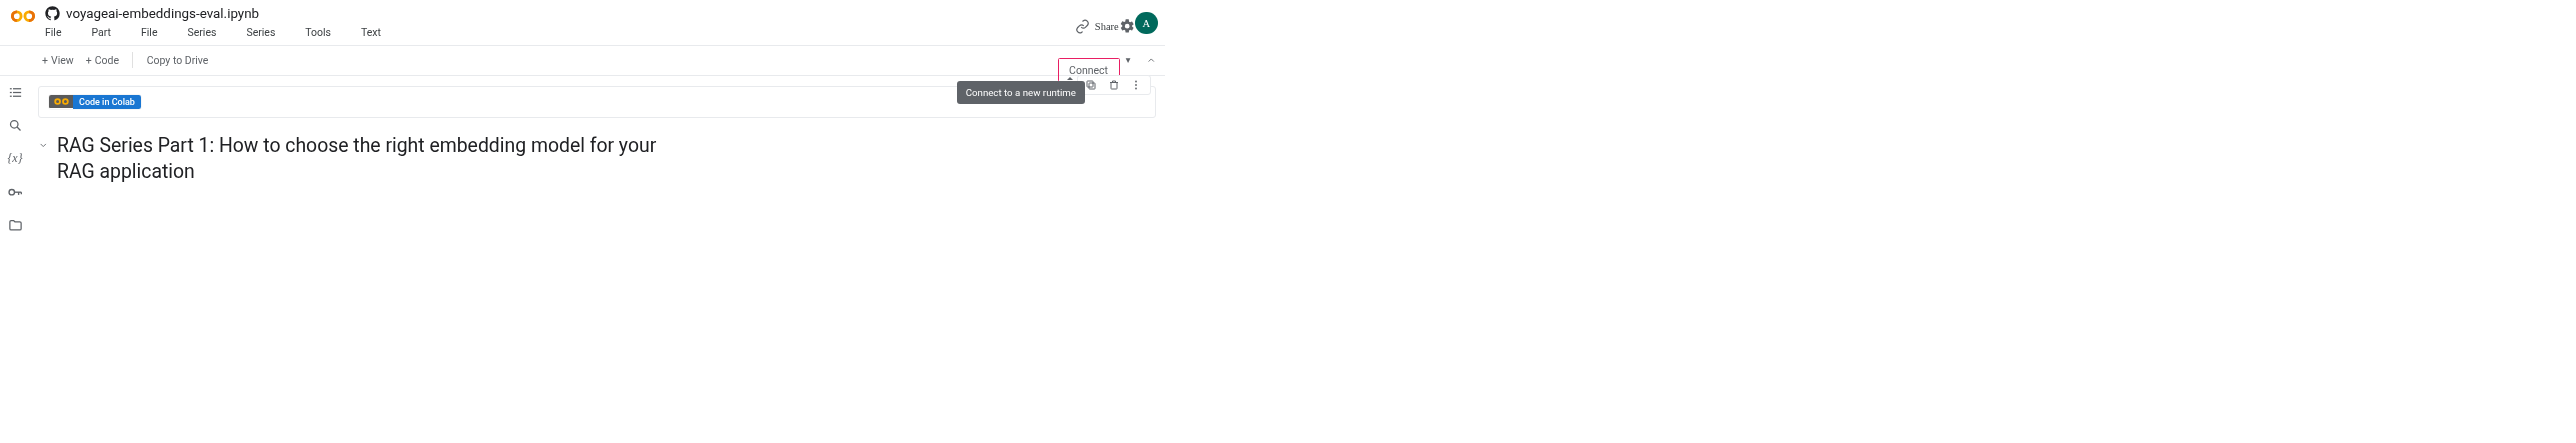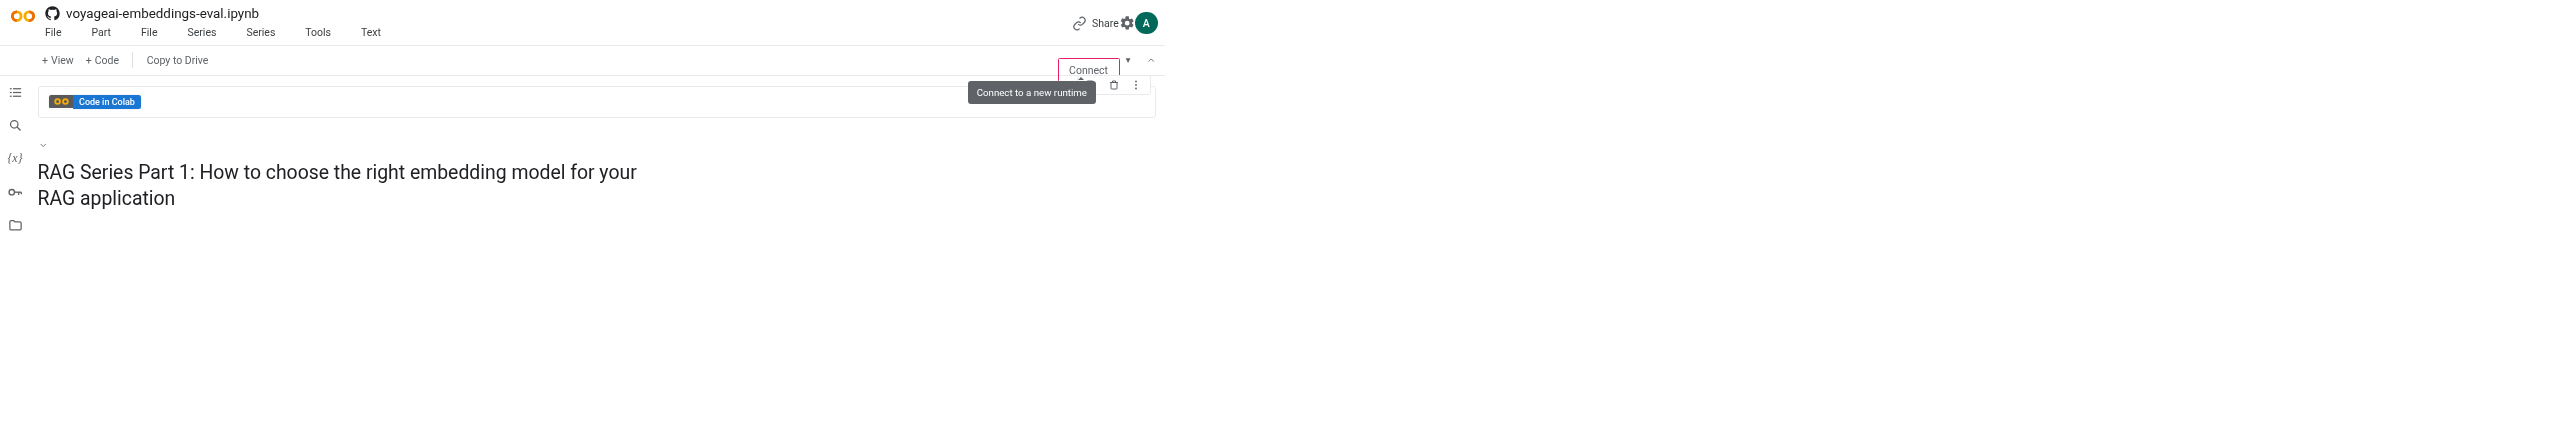--- a/index.html
+++ b/index.html
@@ -35,23 +35,24 @@
   .menu-row {
     display: flex;
     gap: 30px;
     font-size: 10.5px;
     color: #3c4043;
     padding: 4.5px 0 6px 0;
   }
   .menu-row span { cursor: pointer; }
   .header-right {
     display: flex;
-    align-items: center;
+    align-items: flex-end;
     gap: 0;
     padding-top: 7.5px;
+    font-family: Liberation Serif, serif;
   }
   .share-group { display:flex; align-items:center; gap:4.5px; color:#3c4043; cursor:pointer;}
   .avatar {
     width: 22.4px; height: 22.4px; border-radius: 50%;
     background: #00695c; color: #fff; display:flex;
     align-items:center; justify-content:center; font-weight:500;
   }
   .gear { color:#5f6368; cursor:pointer; }
 
   
@@ -117,34 +118,34 @@
   .cell-toolbar {
     position:absolute; top:-12px; right:4.5px;
     display:flex; align-items:center; gap:10.5px;
     background:#fff; border:0.7px solid #e8eaed;
     border-radius:3px; padding:3px 7.5px;
     color:#5f6368;
   }
   .cell-toolbar > * { cursor:pointer; }
   .tooltip {
     position:absolute;
-    top:-6px; right:59px;
+    top:-6px; right:70px;
     background:#5f6368; color:#fff;
     font-size:9.7px; padding:6px 9px;
     border-radius:3px; white-space:nowrap;
     z-index:10;
     text-align:right;
   }
   .tooltip::after{
     content:""; position:absolute; top:-3.7px; right:12px;
     border-left:3.7px solid transparent;
     border-right:3.7px solid transparent;
     border-bottom:3.7px solid #5f6368;
   }
-  .heading-row { display:flex; align-items:flex-start; gap:9px; margin-top:15px;flex-direction:column; }
+  .heading-row { display:flex; align-items:flex-start; gap:9px; margin-top:15px; }
   .heading-caret { color:#5f6368; margin-top:7.5px; cursor:pointer; font-size:10.5px;}
   .md-heading {
     font-size:19.4px; color:#202124; font-weight:400;
     max-width: 613px; line-height:1.35;
   }
   svg { display:block; }
 </style>
 </head>
 <body>
 

